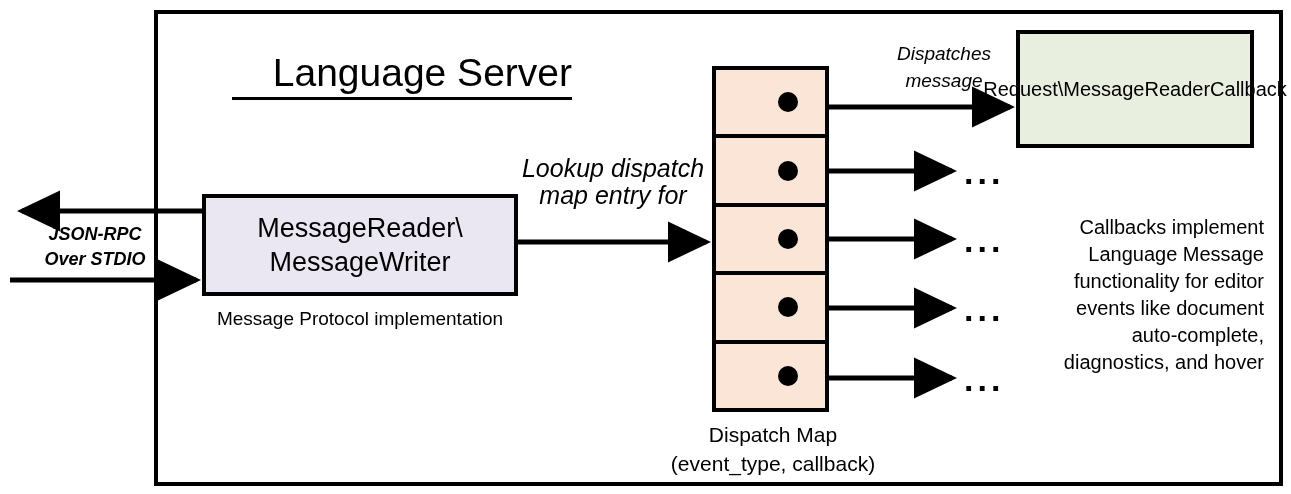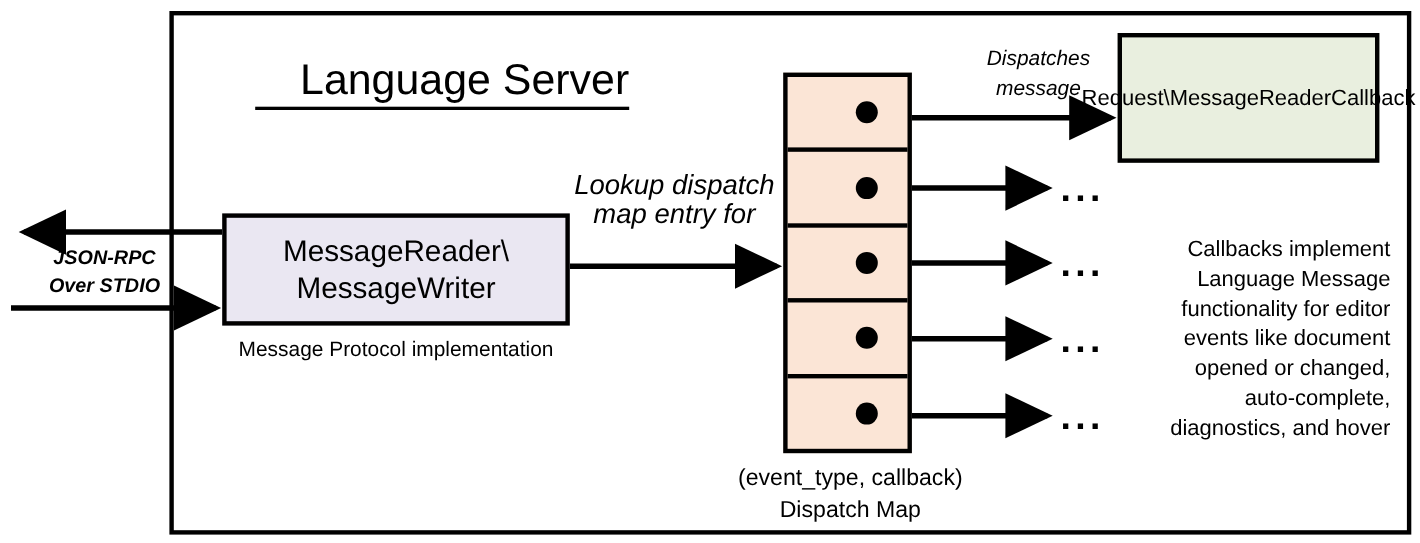--- a/index.html
+++ b/index.html
@@ -164,22 +164,22 @@
         <span class="dm-dot"></span>
       </div>
     <div class="dm-row">
         <span class="dm-dot"></span>
       </div>
     <div class="dm-row">
         <span class="dm-dot"></span>
       </div>
   </div>
   <div class="abs" id="dm-caption">
+    <div>Dispatch Map</div>
     <div>(event_type, callback)</div>
-    <div>Dispatch Map</div>
   </div>
 
   <div class="abs" id="dispatch-label">
     <div>Dispatches</div>
     <div>message</div>
   </div>
 
   <div class="abs ellipsis" style="left:964px;top:155px;">...</div>
   <div class="abs ellipsis" style="left:964px;top:223px;">...</div>
   <div class="abs ellipsis" style="left:964px;top:292px;">...</div>
@@ -188,18 +188,17 @@
   <div class="abs" id="cb-box">
     <div>Request\</div>
     <div>MessageReader</div>
     <div>Callback</div>
   </div>
   <div class="abs" id="cb-caption">
     <div>Callbacks implement</div>
     <div>Language Message</div>
     <div>functionality for editor</div>
     <div>events like document</div>
-    <div>opened or changed,</div>
     <div>auto-complete,</div>
     <div>diagnostics, and hover</div>
   </div>
 
 </div>
 
 </body></html>

